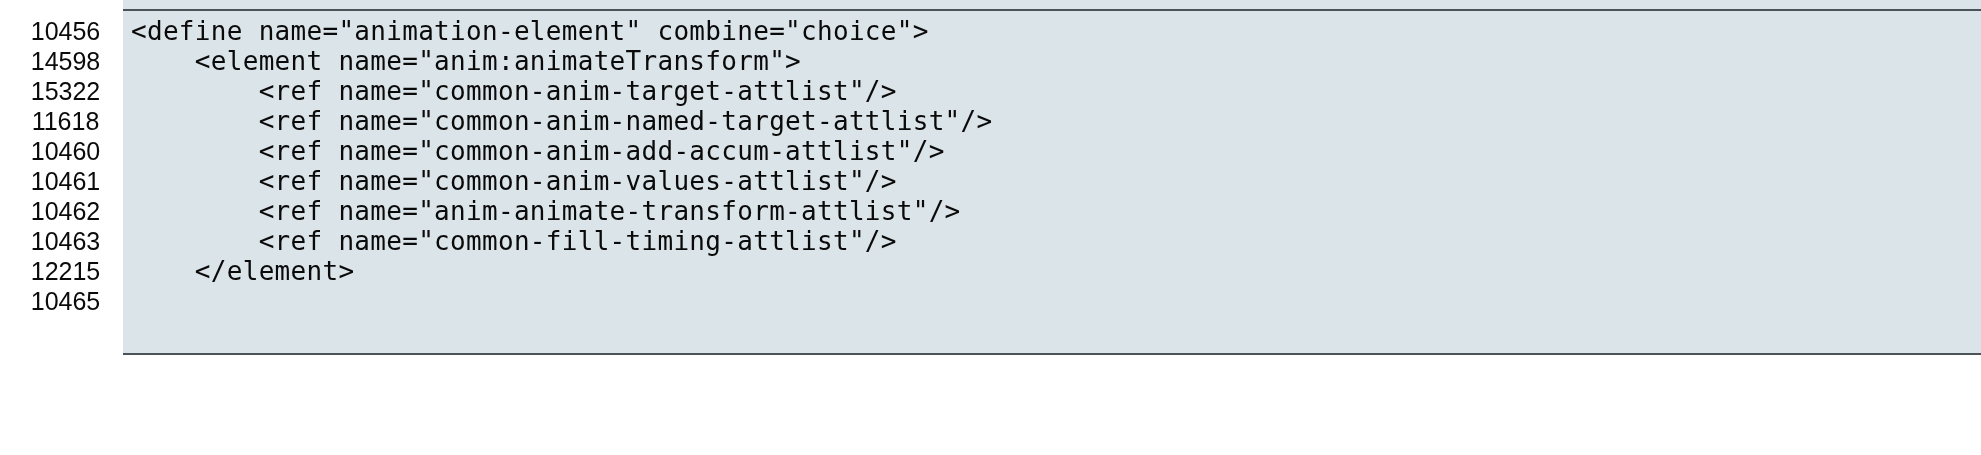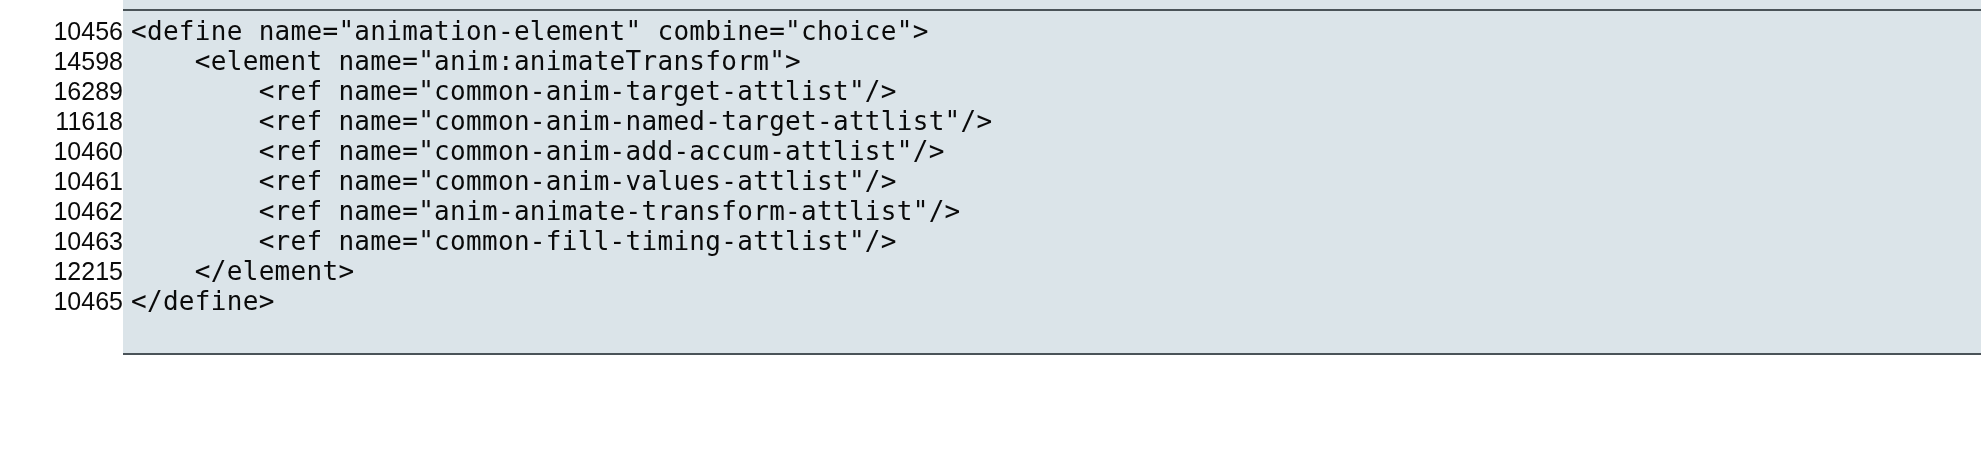--- a/index.html
+++ b/index.html
@@ -31,21 +31,21 @@
     padding-top: 16px;
     box-sizing: border-box;
     background: #ffffff;
   }
   .gutter-line {
     height: 30px;
     line-height: 30px;
     font-family: "Liberation Sans", sans-serif;
     font-size: 25px;
     color: #0b0b0b;
-    text-align: right;
+    text-align: center;
     padding-left: 8px;
     letter-spacing: 0px;
     white-space: pre;
   }
 
   
   .code-panel {
     position: relative;
     flex: 1 1 auto;
     align-self: stretch;
@@ -83,38 +83,37 @@
   }
 </style>
 </head>
 <body>
 
 <div id="listing">
 
   <div class="gutter">
     <div class="gutter-line">10456</div>
     <div class="gutter-line">14598</div>
-    <div class="gutter-line">16289</div>
+    <div class="gutter-line">15322</div>
     <div class="gutter-line">11618</div>
     <div class="gutter-line">10460</div>
     <div class="gutter-line">10461</div>
     <div class="gutter-line">10462</div>
     <div class="gutter-line">10463</div>
     <div class="gutter-line">12215</div>
     <div class="gutter-line">10465</div>
   </div>
 
   <div class="code-panel">
     <div class="rule-top"></div>
     <div class="code-line">&lt;define name="animation-element" combine="choice"&gt;</div>
     <div class="code-line">    &lt;element name="anim:animateTransform"&gt;</div>
     <div class="code-line">        &lt;ref name="common-anim-target-attlist"/&gt;</div>
     <div class="code-line">        &lt;ref name="common-anim-named-target-attlist"/&gt;</div>
     <div class="code-line">        &lt;ref name="common-anim-add-accum-attlist"/&gt;</div>
     <div class="code-line">        &lt;ref name="common-anim-values-attlist"/&gt;</div>
     <div class="code-line">        &lt;ref name="anim-animate-transform-attlist"/&gt;</div>
     <div class="code-line">        &lt;ref name="common-fill-timing-attlist"/&gt;</div>
     <div class="code-line">    &lt;/element&gt;</div>
-    <div class="code-line">&lt;/define&gt;</div>
     <div class="rule-bottom"></div>
   </div>
 
 </div>
 
 </body></html>

